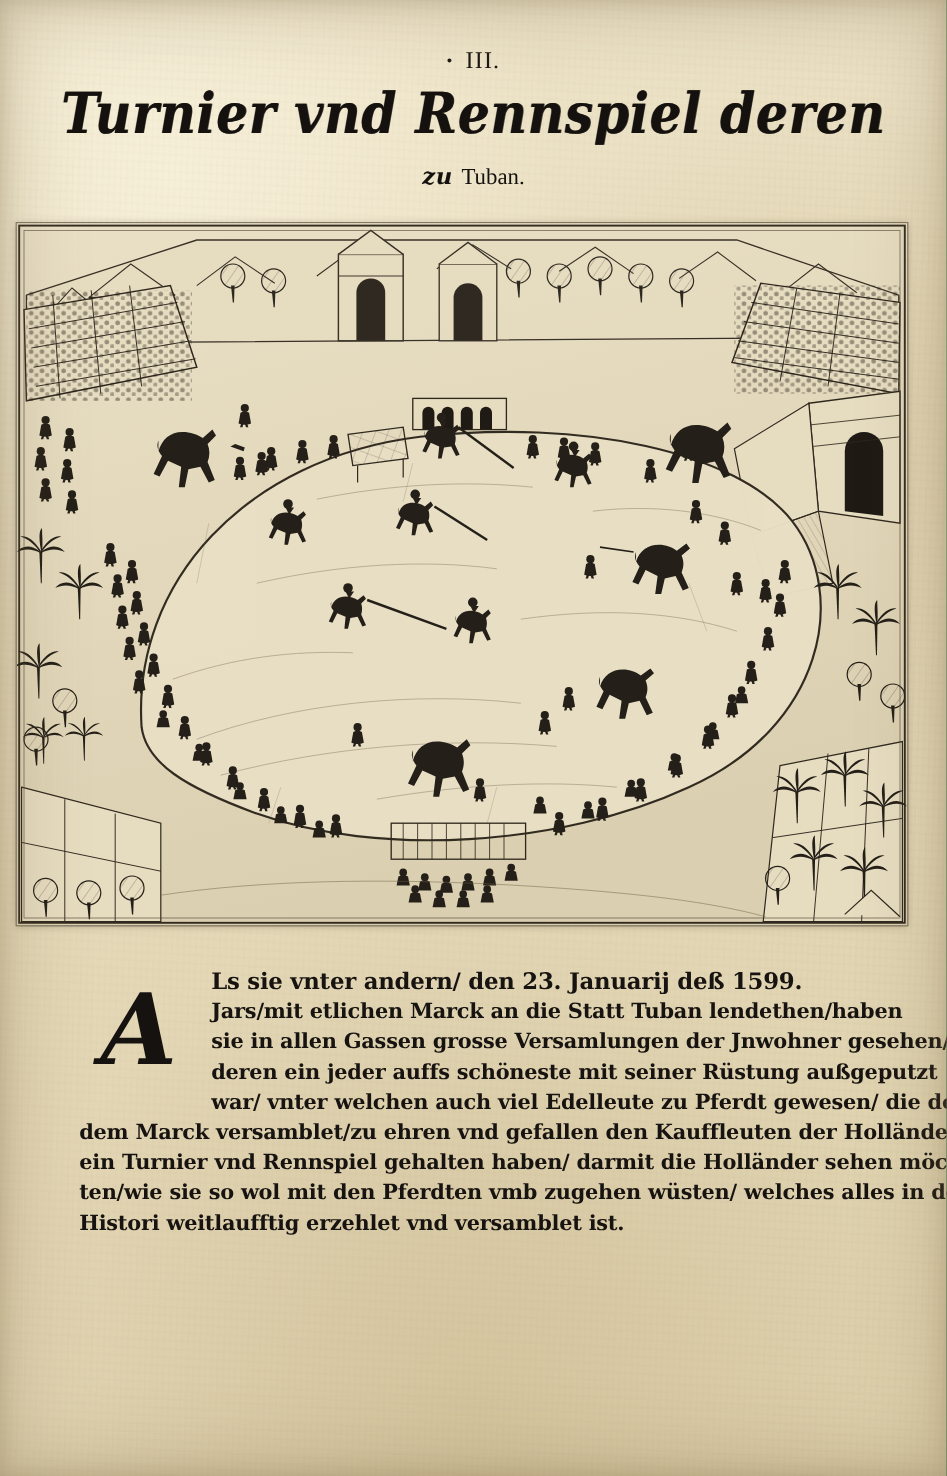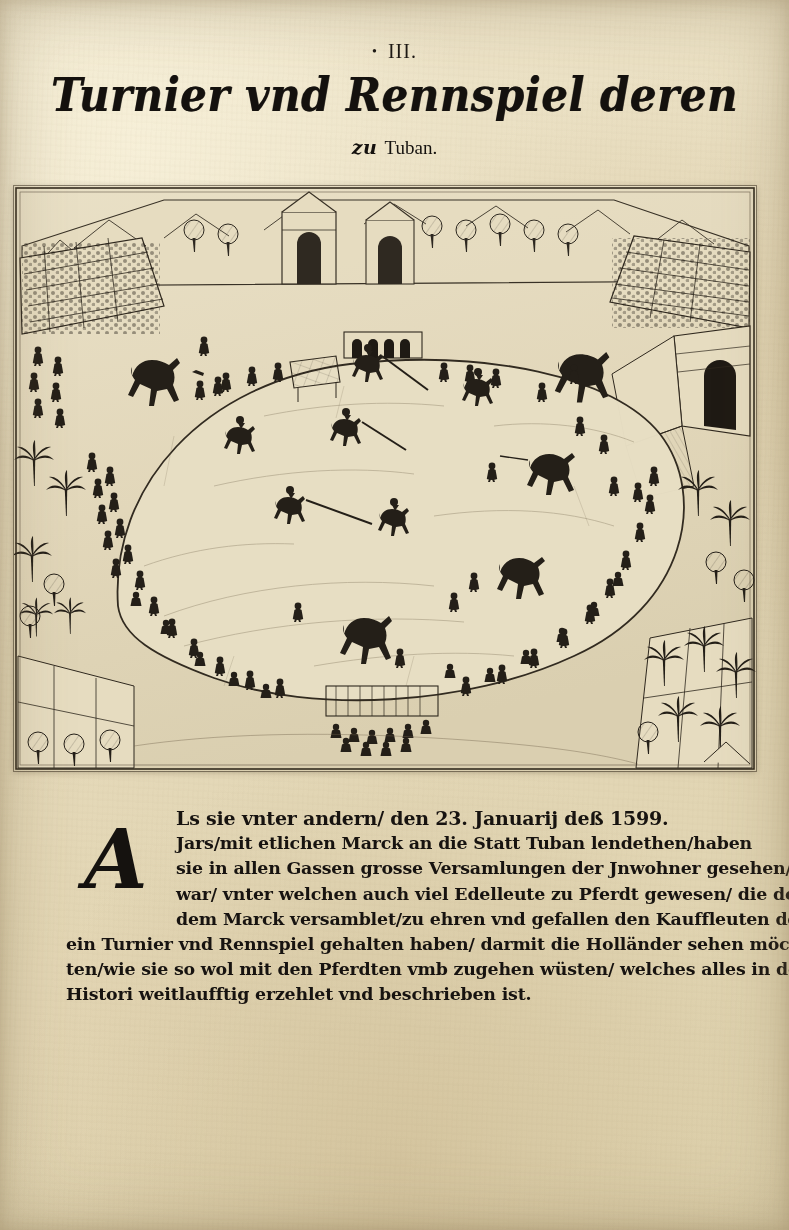--- a/index.html
+++ b/index.html
@@ -549,22 +549,23 @@
       </svg>
     </div>
 
     <div id="body-block">
       <div class="dropcap">
         <span class="dropcap-letter">A</span>
       </div>
       <div class="body-line first indent-1">Ls sie vnter andern/ den 23. Januarij deß 1599.</div>
       <div class="body-line indent-1">Jars/mit etlichen Marck an die Statt Tuban lendethen/haben</div>
       <div class="body-line indent-1">sie in allen Gassen grosse Versamlungen der Jnwohner gesehen/</div>
+      <div class="body-line indent-1">deren ein jeder auffs schöneste mit seiner Rüstung außgeputzt</div>
       <div class="body-line indent-0">war/ vnter welchen auch viel Edelleute zu Pferdt gewesen/ die deß Abents auff</div>
       <div class="body-line indent-0">dem Marck versamblet/zu ehren vnd gefallen den Kauffleuten der Holländer/</div>
       <div class="body-line indent-0">ein Turnier vnd Rennspiel gehalten haben/ darmit die Holländer sehen möch=</div>
       <div class="body-line indent-0">ten/wie sie so wol mit den Pferdten vmb zugehen wüsten/ welches alles in der</div>
-      <div class="body-line indent-0">Histori weitlaufftig erzehlet vnd beschrieben ist.</div>
+      <div class="body-line indent-0">Histori weitlaufftig erzehlet vnd versamblet ist.</div>
     </div>
 
   </div>
   <div id="edge-shade"></div>
 </div>
 
 </body></html>

